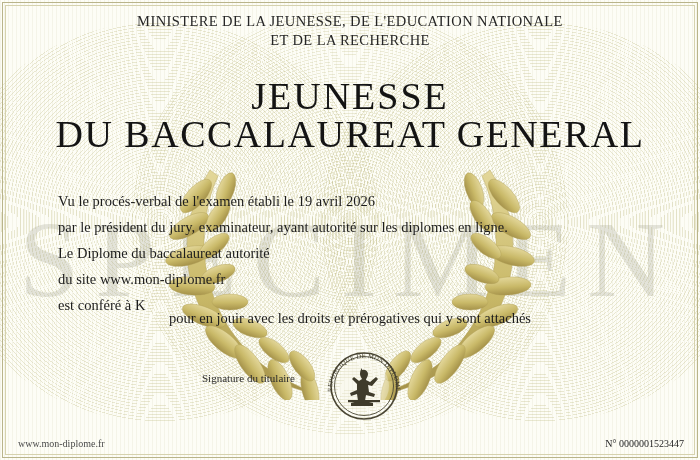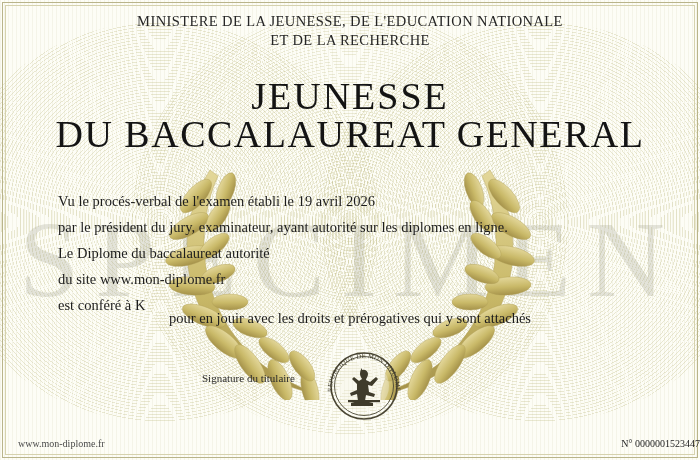--- a/index.html
+++ b/index.html
@@ -158,21 +158,21 @@
   .footer-left {
     position: absolute;
     bottom: 11px;
     left: 18px;
     font-size: 10px;
     color: #4a4a4a;
   }
   .footer-right {
     position: absolute;
     bottom: 11px;
-    right: 0;
+    right: 16px;
     font-size: 10px;
     color: #1d1d1d;
     margin-top: 31px;
   }
 
   
   .seal {
     position: absolute;
     left: 322px;
     top: 344px;

